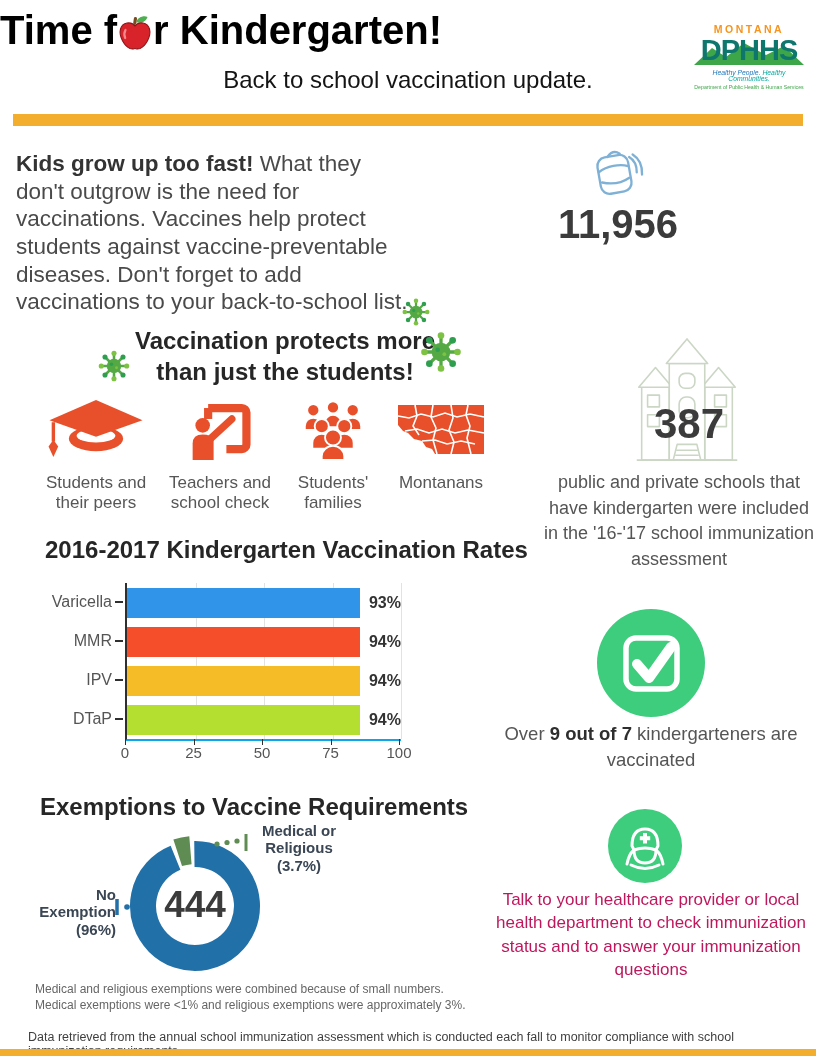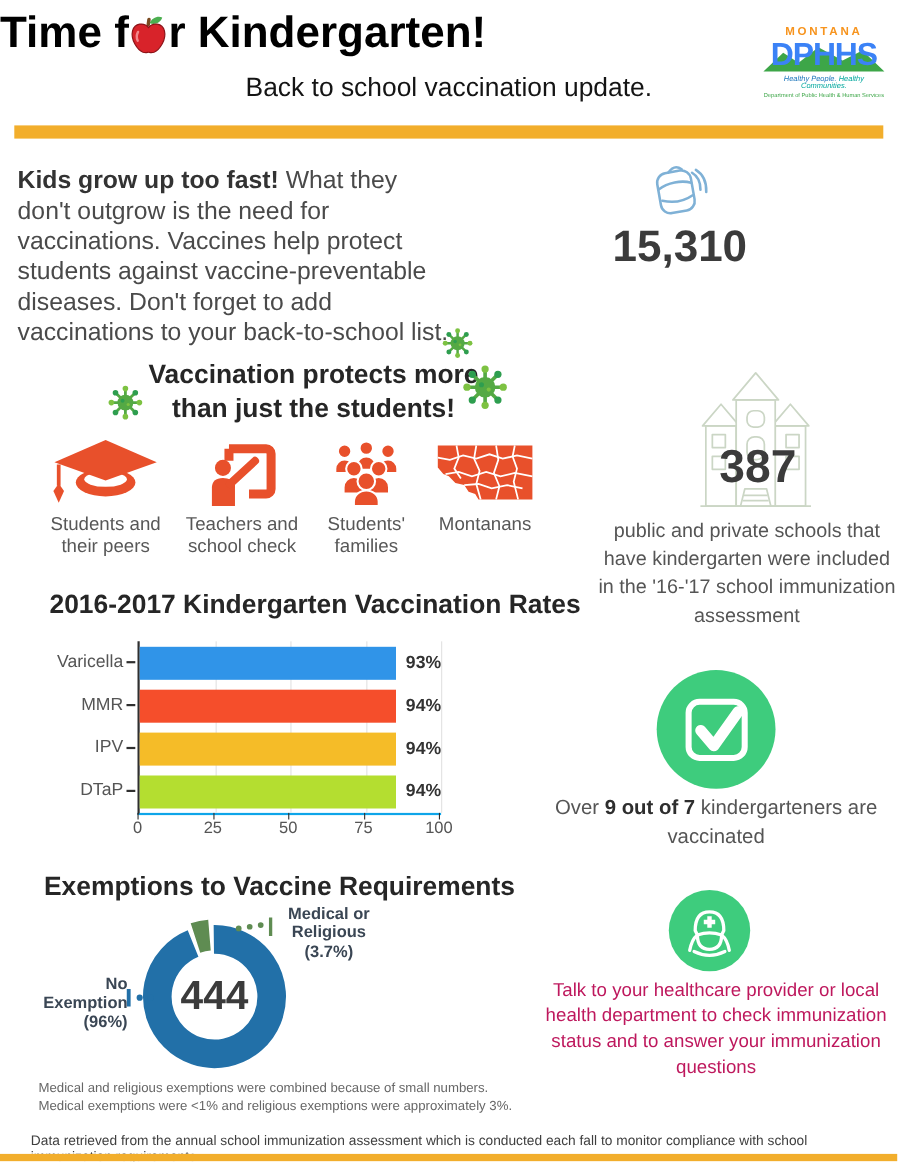--- a/index.html
+++ b/index.html
@@ -8,33 +8,33 @@
   .abs{position:absolute;}
 
   
   #page-title{top:8px;left:0;width:100%;text-align:left;font-size:40px;font-weight:700;color:#000;}
   #page-title svg{vertical-align:-7px;margin:0 1px;}
   #page-subtitle{top:66px;left:0;width:100%;text-align:center;font-size:24px;color:#141414;}
   #logo{top:24px;left:692px;width:114px;text-align:center;line-height:1;}
   .logo-montana{font-size:10.5px;font-weight:700;color:#F7941E;letter-spacing:2.5px;}
   .logo-dphhs{position:relative;height:32px;margin-top:1px;}
   .logo-dphhs svg{position:absolute;left:0;top:4px;}
-  .logo-dphhs span{position:relative;font-size:29px;font-weight:800;color:#3b82f6;letter-spacing:-1px;z-index:1;}
+  .logo-dphhs span{position:relative;font-size:29px;font-weight:800;color:#0f766e;letter-spacing:-1px;z-index:1;}
   .logo-tagline{font-size:6.8px;font-style:italic;margin-top:2px;}
   .logo-tagline .t1{color:#1B75BB;} .logo-tagline .t2{color:#00A79D;}
   .logo-dept{font-size:5.2px;color:#3DA648;margin-top:2px;}
   #accent-top{top:114px;left:13px;width:790px;height:12px;background:#F2AE2C;}
 
   
   #intro{top:150px;left:16px;width:396px;font-size:22.5px;line-height:1.23;color:#4a4a4a;}
   #intro b{color:#333;}
   #protects-heading{top:326px;left:108px;width:354px;text-align:center;font-size:24px;font-weight:700;color:#262626;line-height:1.28;}
   .group{top:398px;text-align:center;font-size:17px;color:#575757;line-height:1.18;}
   .group svg{display:block;margin:0 auto;}
-  .group .glabel{margin-top:7px;}
+  .group .glabel{margin-top:13px;}
   #g1{left:35px;width:122px;} #g2{left:158px;width:124px;} #g3{left:284px;width:98px;} #g4{left:386px;width:110px;}
 
   
   #backpack-wrap{top:140px;left:583px;}
   #enrolled-value{top:202px;left:520px;width:196px;text-align:center;font-size:40px;font-weight:700;color:#3b3b3b;}
   #enrolled-caption{top:254px;left:484px;width:268px;text-align:center;font-size:18px;color:#555;line-height:1.45;}
   #school-wrap{top:334px;left:616px;}
   #schools-value{top:400px;left:636px;width:106px;text-align:center;font-size:42px;font-weight:700;color:#3b3b3b;}
   #schools-caption{top:470px;left:540px;width:278px;text-align:center;font-size:18px;color:#555;line-height:1.42;}
   #check-wrap{top:608px;left:596px;}
@@ -132,21 +132,21 @@
       <g transform="rotate(-10 33 33)">
         <rect x="14" y="16" width="32" height="38" rx="9"></rect>
         <path d="M26 16 q7 -7 13 -1"></path>
         <path d="M14.5 30 C24 25 37 25 45.5 29"></path>
         <path d="M16 41 C26 45 36 45 44.5 41"></path>
         <path d="M48 20 q7 6 5 17"></path>
         <path d="M52 18 q9 8 6 22"></path>
       </g>
     </svg>
   </div>
-  <div class="abs" id="enrolled-value">15,310</div>
+  <div class="abs" id="enrolled-value">11,956</div>
 
   <div class="abs" id="protects-heading">Vaccination protects more than just the students!</div>
   <svg class="abs" style="top:349px;left:97px" width="34" height="34">
       <use href="#virus"></use>
     </svg>
   <svg class="abs" style="top:297px;left:401px" width="30" height="30">
       <use href="#virus"></use>
     </svg>
   <svg class="abs" style="top:330px;left:419px" width="44" height="44">
       <use href="#virus"></use>

